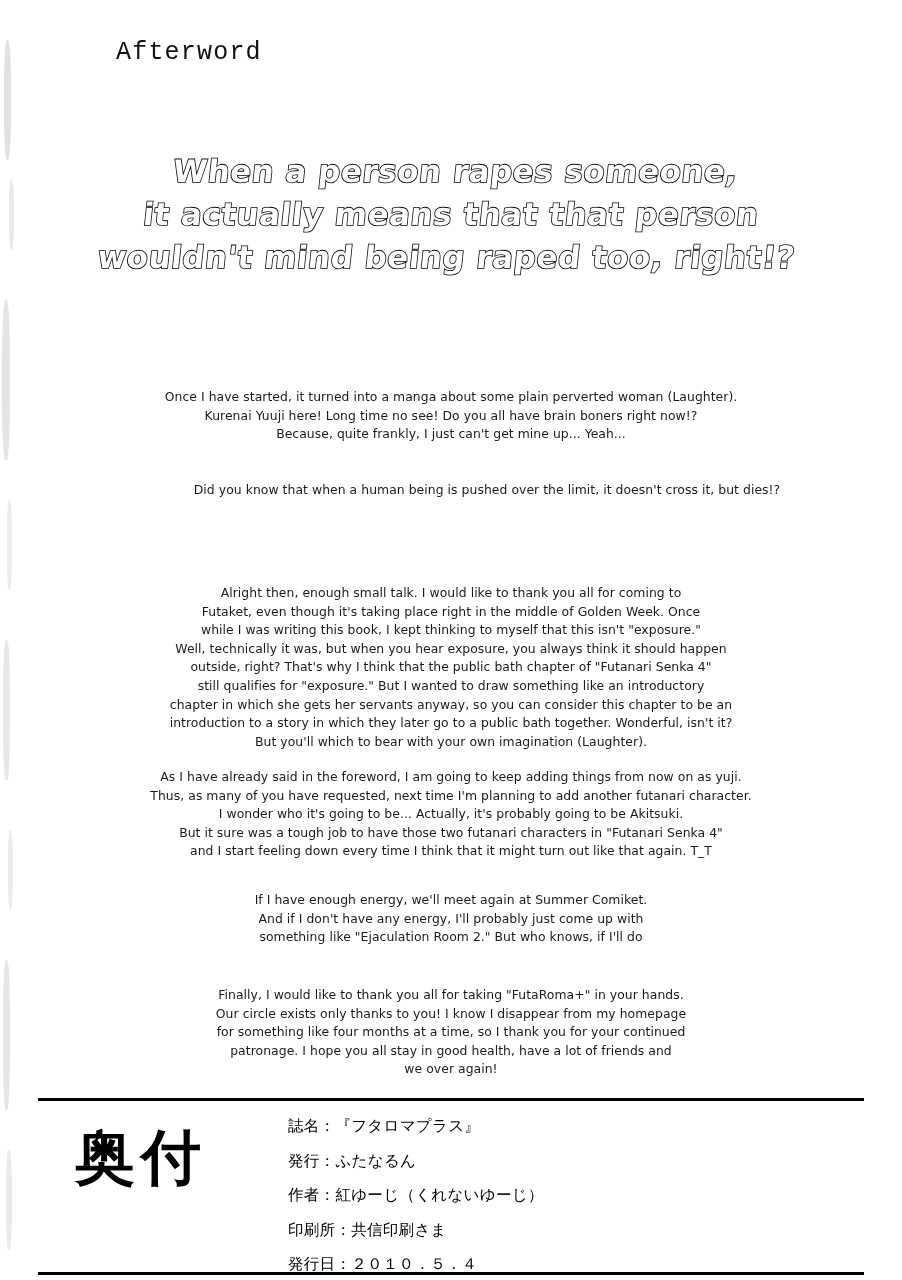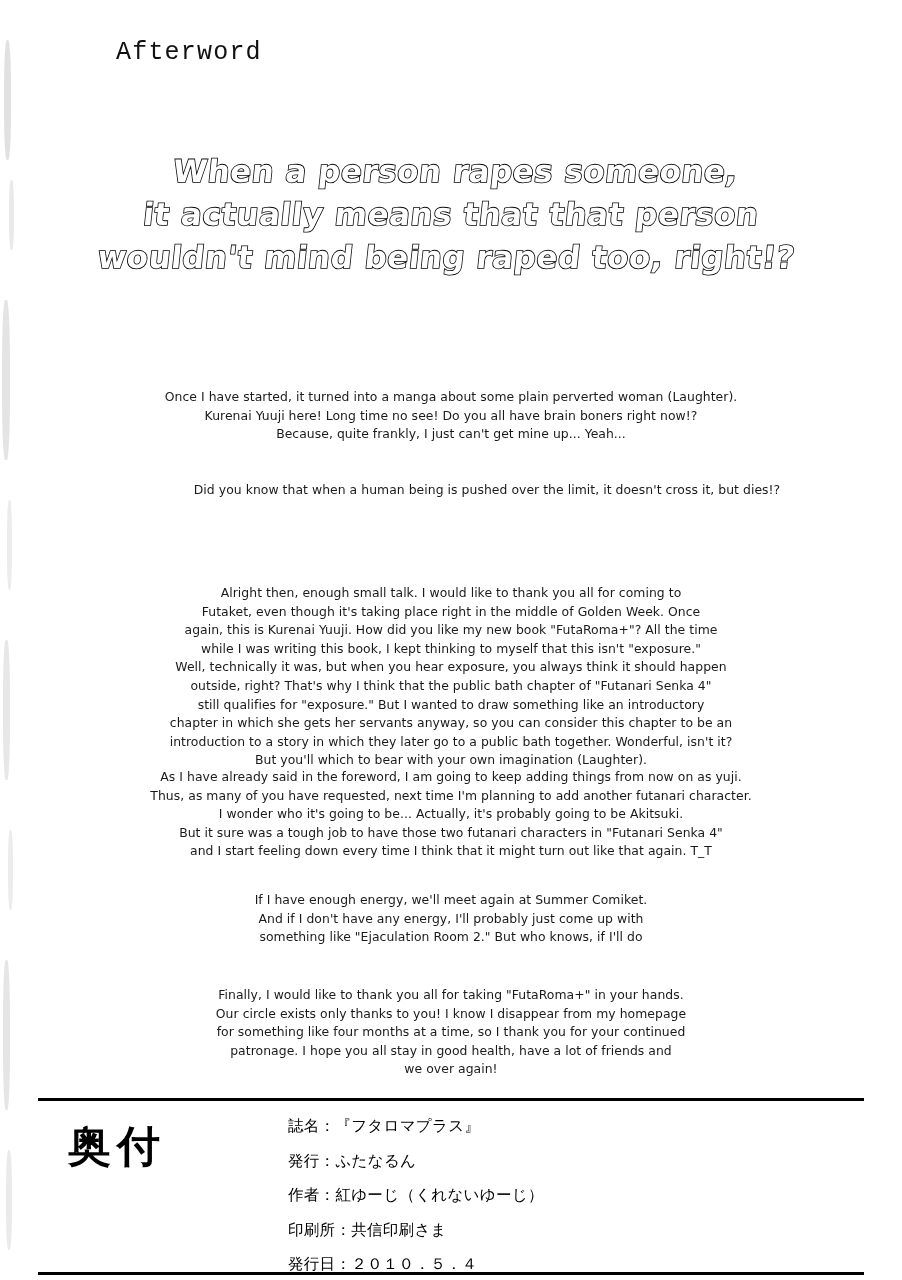--- a/index.html
+++ b/index.html
@@ -106,23 +106,23 @@
     left: 38px;
     width: 826px;
     height: 3px;
     background: #000;
   }
   #rule-top { top: 1098px; }
   #rule-bottom { top: 1272px; }
 
   .colophon-kanji {
     position: absolute;
-    left: 68px;
+    left: 75px;
     top: 1118px;
-    font-size: 43px;
+    font-size: 60px;
     font-family: Liberation Sans, sans-serif;
     font-weight: 700;
     letter-spacing: 6px;
     color: #000;
   }
 
   .colophon-list {
     position: absolute;
     left: 278px;
     top: 1104px;
@@ -165,21 +165,20 @@
     <p>Because, quite frankly, I just can't get mine up... Yeah...</p>
   </div>
 
   <div class="block" id="b2">
     <p>Did you know that when a human being is pushed over the limit, it doesn't cross it, but dies!?</p>
   </div>
 
   <div class="block" id="b3">
     <p>Alright then, enough small talk. I would like to thank you all for coming to</p>
     <p>Futaket, even though it's taking place right in the middle of Golden Week. Once</p>
-    <p>again, this is Kurenai Yuuji. How did you like my new book "FutaRoma+"? All the time</p>
     <p>while I was writing this book, I kept thinking to myself that this isn't "exposure."</p>
     <p>Well, technically it was, but when you hear exposure, you always think it should happen</p>
     <p>outside, right? That's why I think that the public bath chapter of "Futanari Senka 4"</p>
     <p>still qualifies for "exposure." But I wanted to draw something like an introductory</p>
     <p>chapter in which she gets her servants anyway, so you can consider this chapter to be an</p>
     <p>introduction to a story in which they later go to a public bath together. Wonderful, isn't it?</p>
     <p>But you'll which to bear with your own imagination (Laughter).</p>
   </div>
 
   <div class="block" id="b4">

